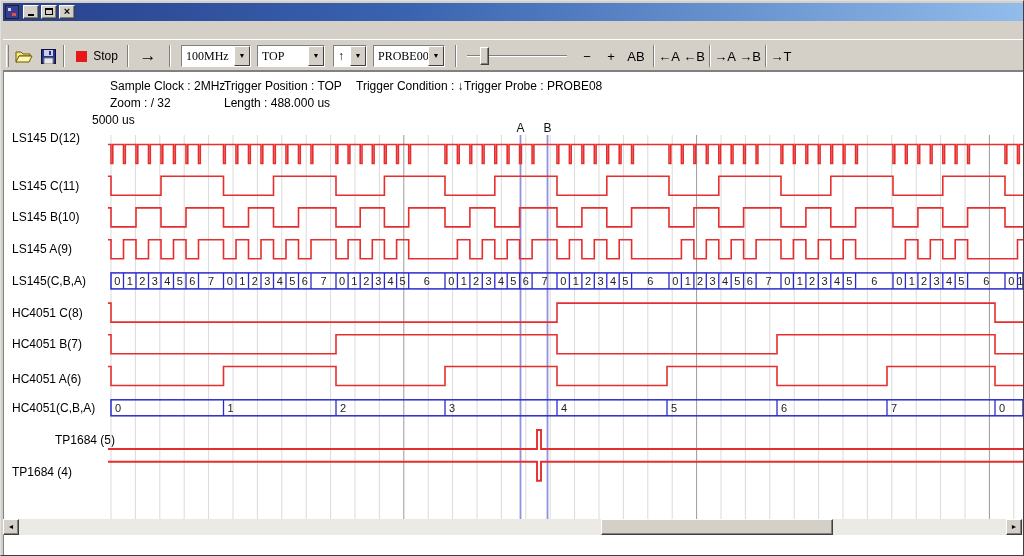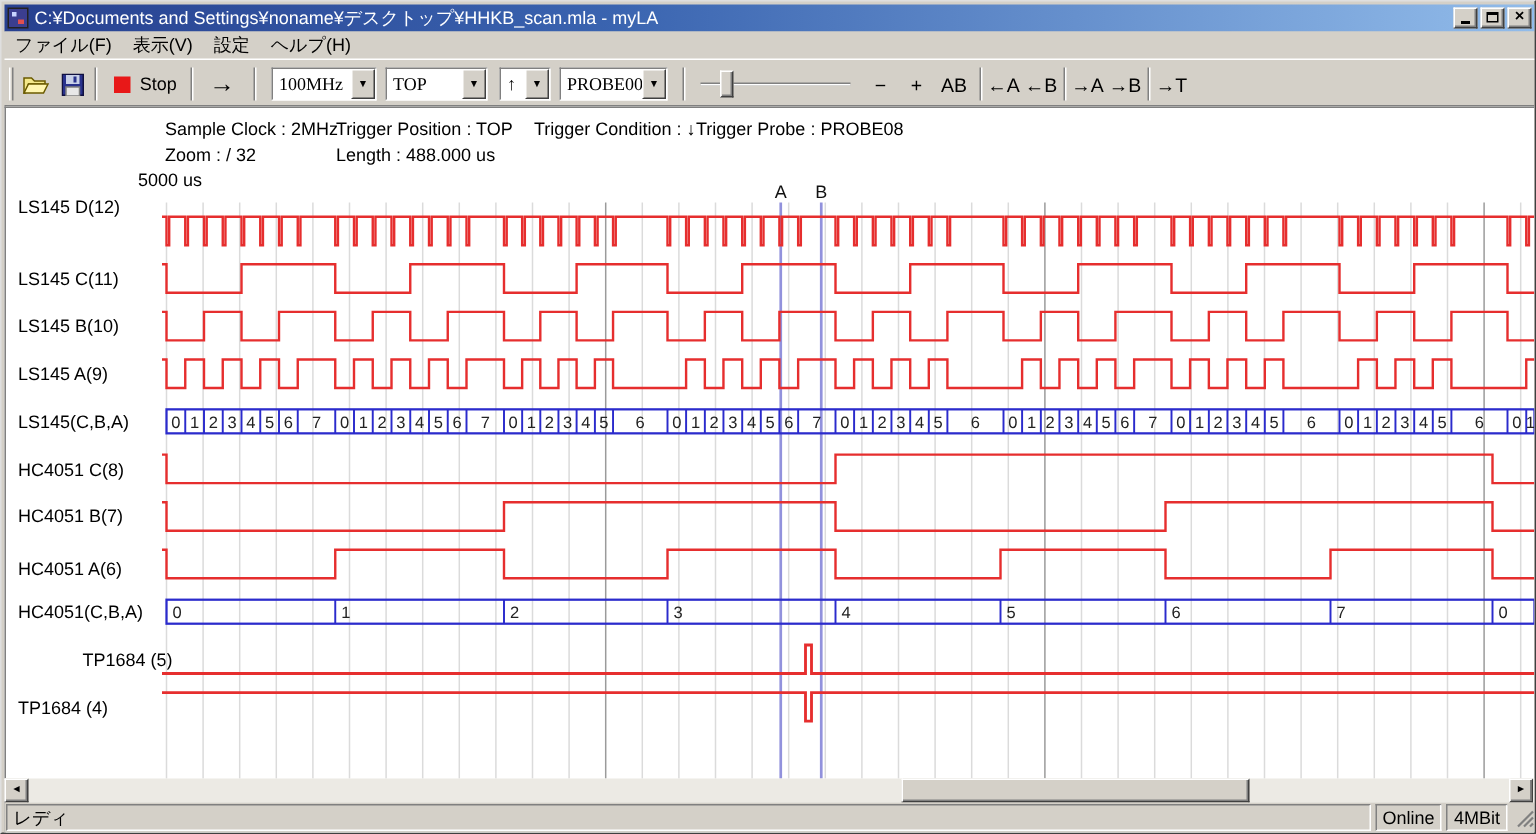--- a/index.html
+++ b/index.html
@@ -76,38 +76,31 @@
 </head>
 <body>
 
 <div class="window">
 
   <div class="titlebar">
     <span class="title-icon">
         <i></i>
         <em></em>
       </span>
-    <span class="title-text">C:¥Documents and Settings¥noname¥デスクトップ¥HHKB_scan.mla - myLA</span>
     <span class="win-btns">
       <span class="win-btn">
           <span class="glyph-min"></span>
         </span>
       <span class="win-btn">
           <span class="glyph-max"></span>
         </span>
       <span class="win-btn glyph-close">×</span>
     </span>
   </div>
 
-  <div class="menubar">
-    <span class="menu-item">ファイル(F)</span>
-    <span class="menu-item">表示(V)</span>
-    <span class="menu-item">設定</span>
-    <span class="menu-item">ヘルプ(H)</span>
-  </div>
 
   <div class="toolbar">
     <span class="tb grip" style="left:3px"></span>
 
     <span class="tb tb-btn icon-btn" style="left:10px;width:22px">
       <svg width="18" height="14" viewBox="0 0 18 14">
         <path d="M1 13 L1 3 L6 3 L8 5 L15 5 L15 7 L4 7 L2 13 Z" fill="#F4E88A" stroke="#6B5B00"></path>
         <path d="M4 7 L17 7 L14 13 L1 13 Z" fill="#FFF6B0" stroke="#6B5B00"></path>
       </svg>
     </span>
@@ -401,22 +394,14 @@
         <path d="M104 389.7 L533 389.7 L533 408.7 L537 408.7 L537 389.7 L1019 389.7" fill="none" stroke="#E62E2E" stroke-width="1.9"></path>
       </svg>
   </div>
 
   <div class="hscroll">
     <span class="sb-btn" style="left:0">◄</span>
     <span class="sb-thumb" style="left:598px;width:232px"></span>
     <span class="sb-btn" style="left:1003px">►</span>
   </div>
 
-  <div class="statusbar">
-    <span class="st-panel st-main">レディ</span>
-    <span class="st-panel">Online</span>
-    <span class="st-panel">4MBit</span>
-    <svg class="st-grip" viewBox="0 0 14 14">
-      <path d="M13 3 L3 13 M13 7 L7 13 M13 11 L11 13" stroke="#808080" fill="none" stroke-width="1.5"></path>
-    </svg>
-  </div>
 
 </div>
 
 </body></html>

